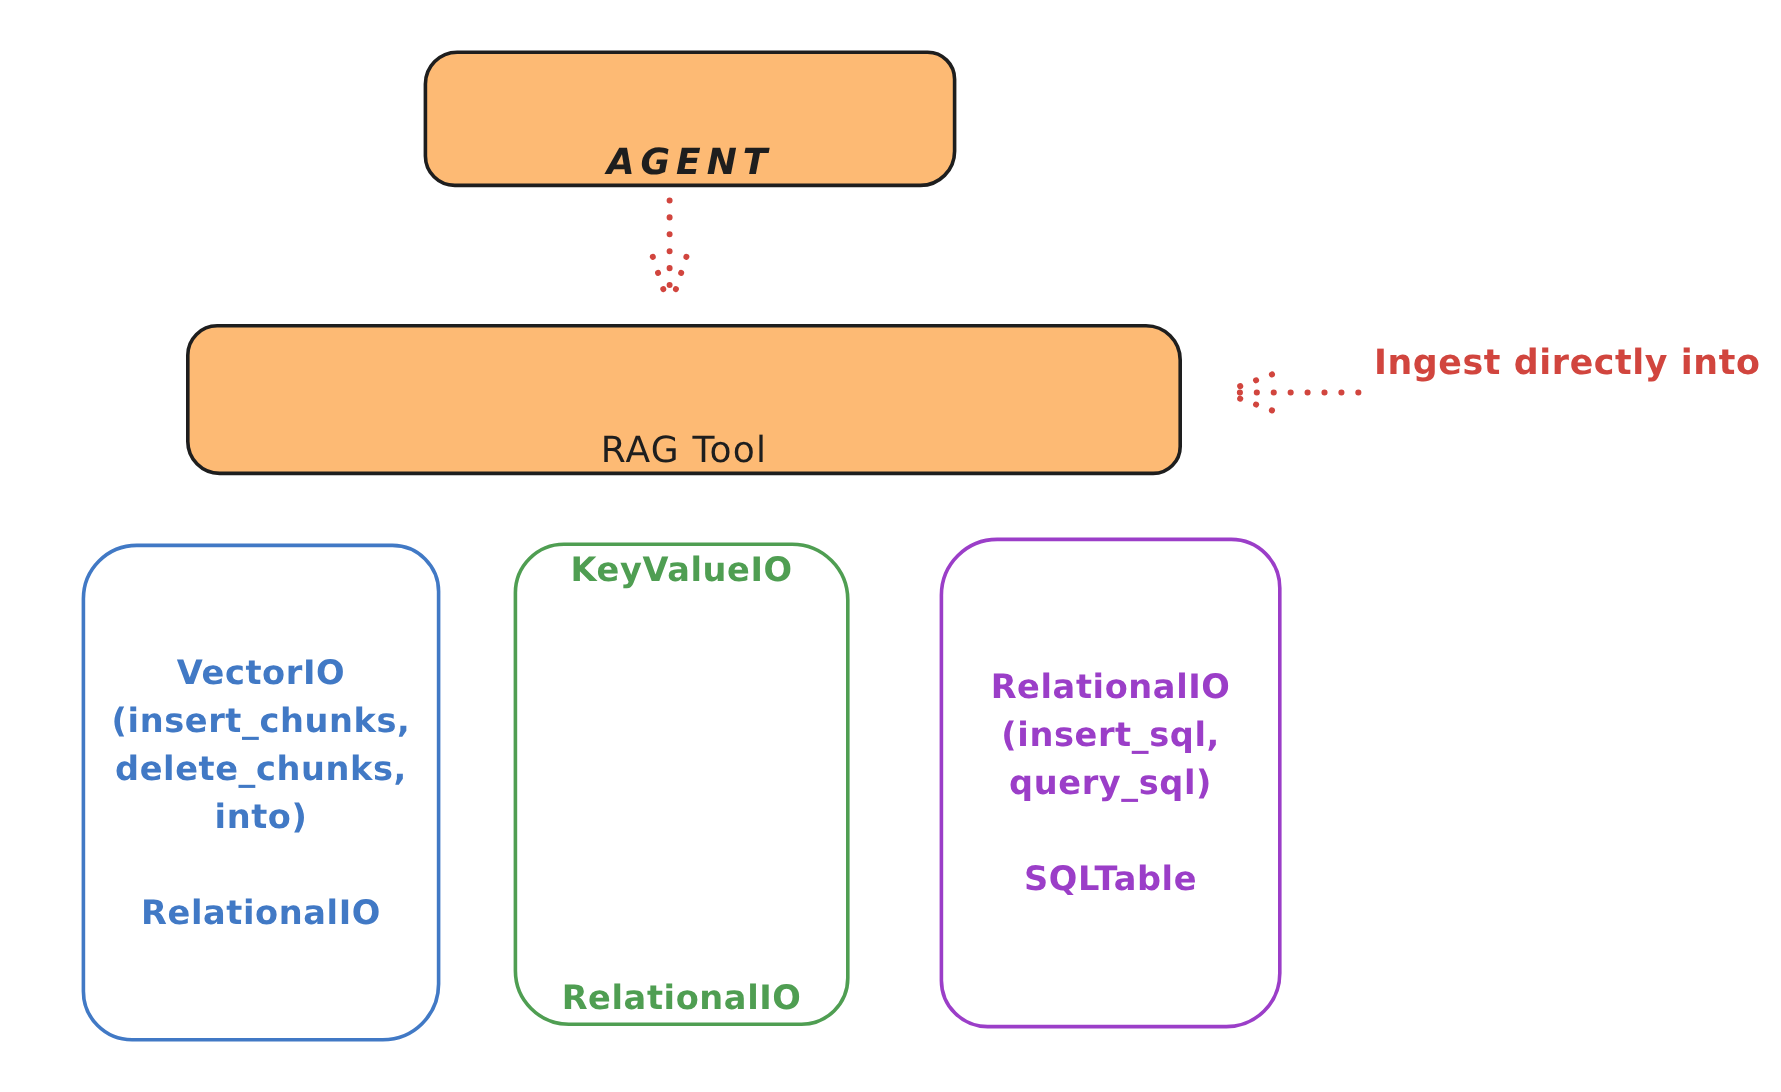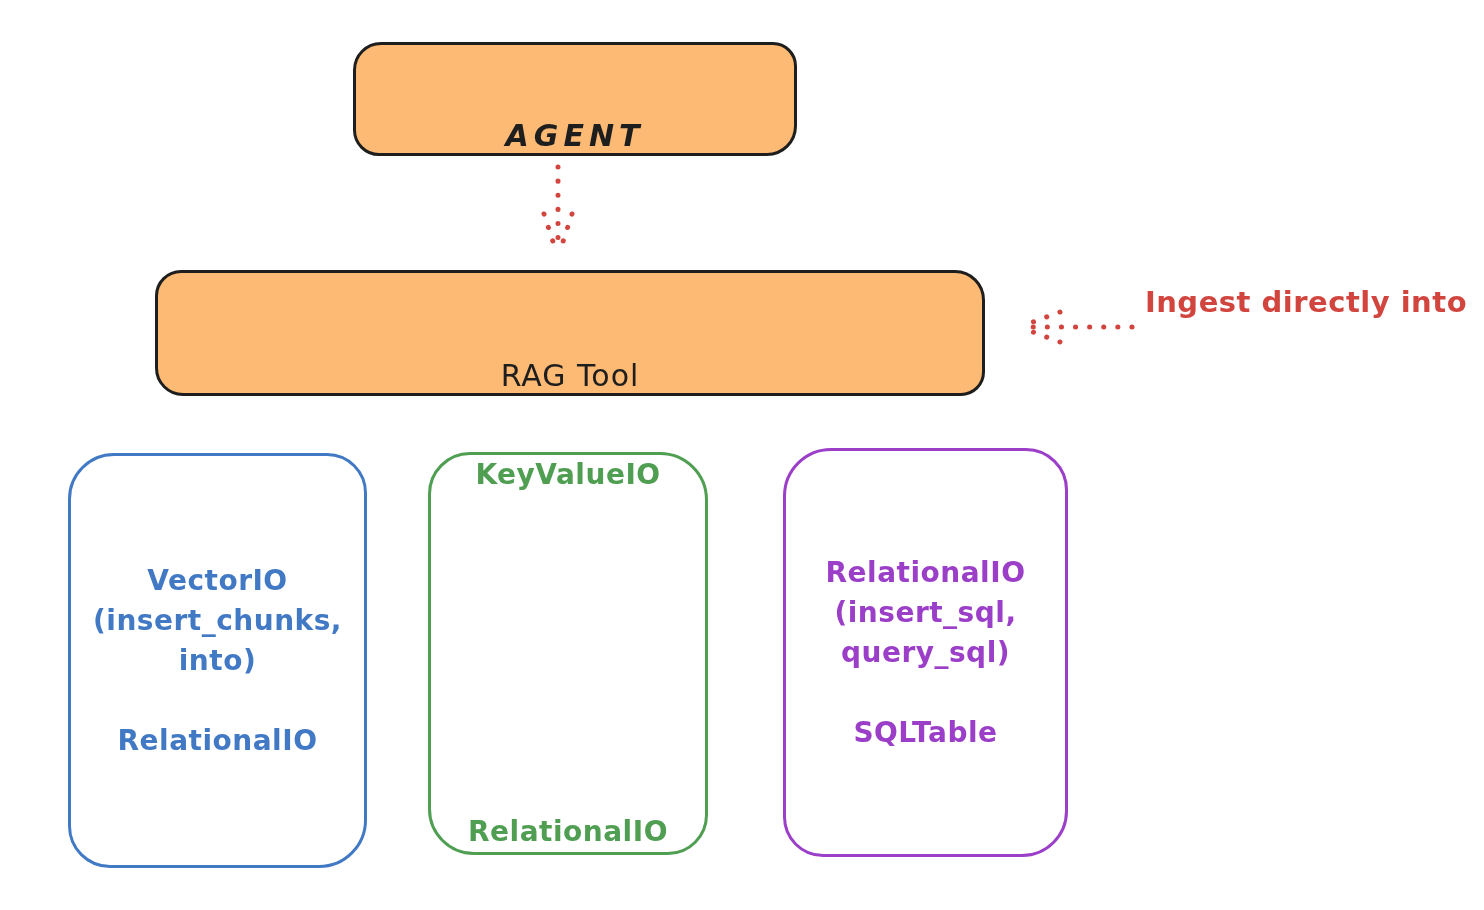--- a/index.html
+++ b/index.html
@@ -132,20 +132,21 @@
     <line x1="46" y1="36" x2="8" y2="22"></line>
   </svg>
 
   <div class="annotation">
     <div>Ingest directly into</div>
   </div>
 
   <div class="io-box io-vector">
     <div>VectorIO</div>
     <div>(insert_chunks,</div>
+    <div>delete_chunks,</div>
     <div>into)</div>
     <div class="line-gap"></div>
     <div>RelationalIO</div>
   </div>
 
   <div class="io-box io-keyvalue">
     <div>KeyValueIO</div>
     <div class="line-gap"></div>
     <div>RelationalIO</div>
   </div>

